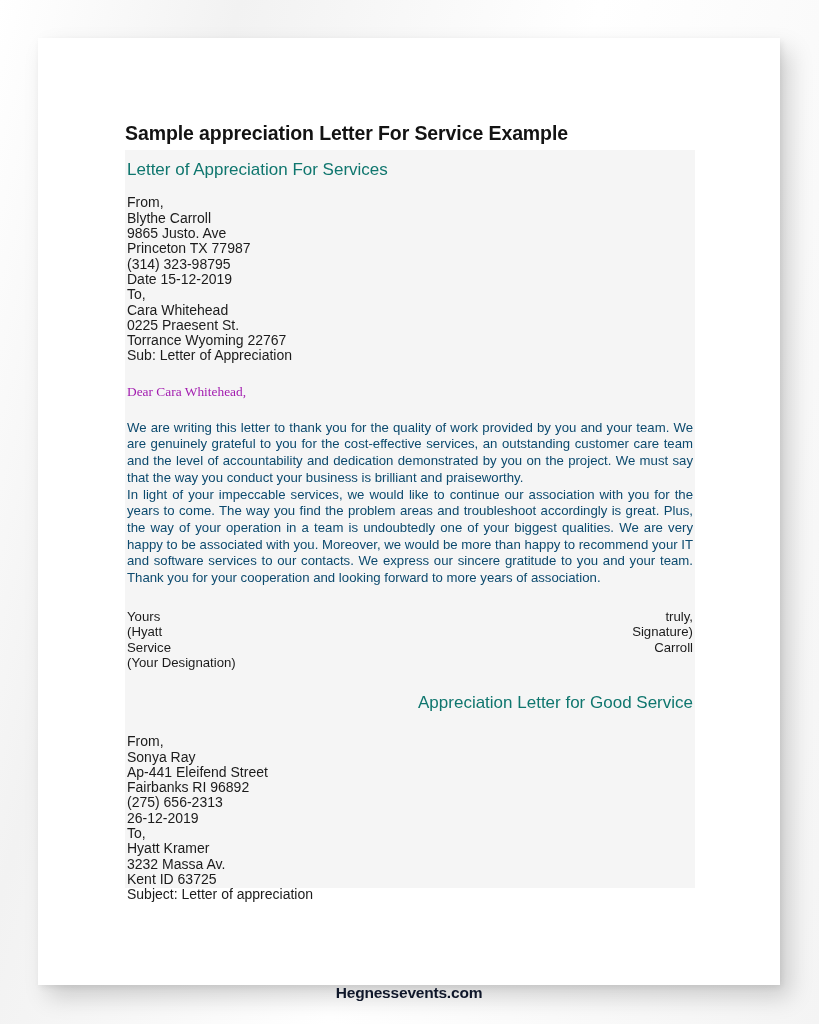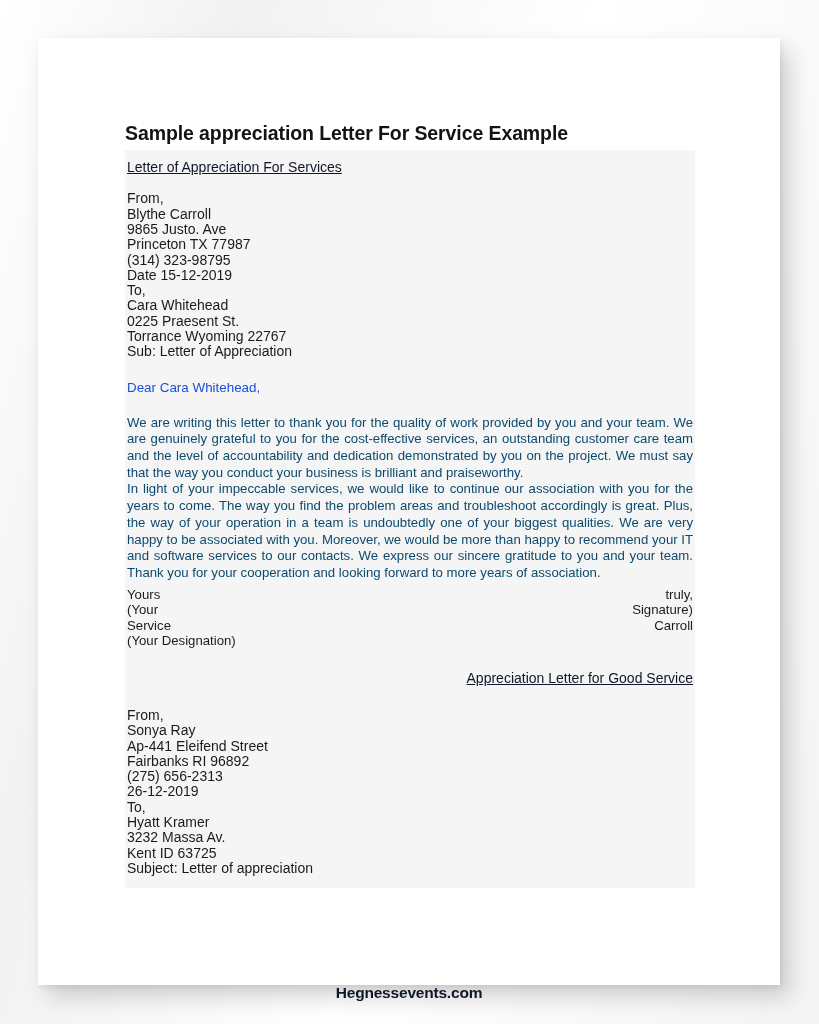--- a/index.html
+++ b/index.html
@@ -55,65 +55,65 @@
     background: #f5f5f5;
     box-sizing: border-box;
     padding: 8px 0 0 0;
   }
 
   .inner {
     padding: 0 2px 0 2px;
   }
 
   .section-heading {
-    font-size: 14px;
-    color: #0f172a;
+    font-size: 17px;
+    color: #0f766e;
     line-height: 1.38;
     margin: 0 0 14px 0;
-    text-decoration: underline;
   }
 
   .section-heading.second {
     margin-top: 0;
     margin-bottom: 20px;
     text-align: right;
   }
 
   .addr-block {
     font-size: 14px;
     color: #1b1b1b;
     line-height: 15.3px;
   }
 
   .addr-block div {
     white-space: nowrap;
   }
 
   .salutation {
     font-size: 13.4px;
-    color: #1d4ed8;
+    color: #a21caf;
     margin-top: 20px;
+    font-family: Liberation Serif, serif;
   }
 
   .body-para {
     font-size: 13.2px;
     color: #0c4a6e;
     line-height: 16.7px;
     text-align: justify;
     text-justify: inter-word;
     margin: 0;
   }
 
   .para-gap {
     margin-top: 20px;
   }
 
   
   .sig-block {
-    margin-top: 5px;
+    margin-top: 22px;
     font-size: 13.2px;
     color: #1b1b1b;
     line-height: 15.5px;
   }
 
   .sig-row {
     display: flex;
     justify-content: space-between;
     align-items: baseline;
     width: 100%;
@@ -171,21 +171,21 @@
 
         <div class="body-para para-gap">We are writing this letter to thank you for the quality of work provided by you and your team. We are genuinely grateful to you for the cost-effective services, an outstanding customer care team and the level of accountability and dedication demonstrated by you on the project. We must say that the way you conduct your business is brilliant and praiseworthy.</div>
         <div class="body-para">In light of your impeccable services, we would like to continue our association with you for the years to come. The way you find the problem areas and troubleshoot accordingly is great. Plus, the way of your operation in a team is undoubtedly one of your biggest qualities.  We are very happy to be associated with you. Moreover, we would be more than happy to recommend your IT and software services to our contacts. We express our sincere gratitude to you and your team. Thank you for your cooperation and looking forward to more years of association.</div>
 
         <div class="sig-block">
           <div class="sig-row">
             <span>Yours</span>
             <span>truly,</span>
           </div>
           <div class="sig-row">
-            <span>(Your</span>
+            <span>(Hyatt</span>
             <span>Signature)</span>
           </div>
           <div class="sig-row">
             <span>Service</span>
             <span>Carroll</span>
           </div>
           <div class="sig-single">(Your Designation)</div>
         </div>
 
         <div class="block-gap"></div>

